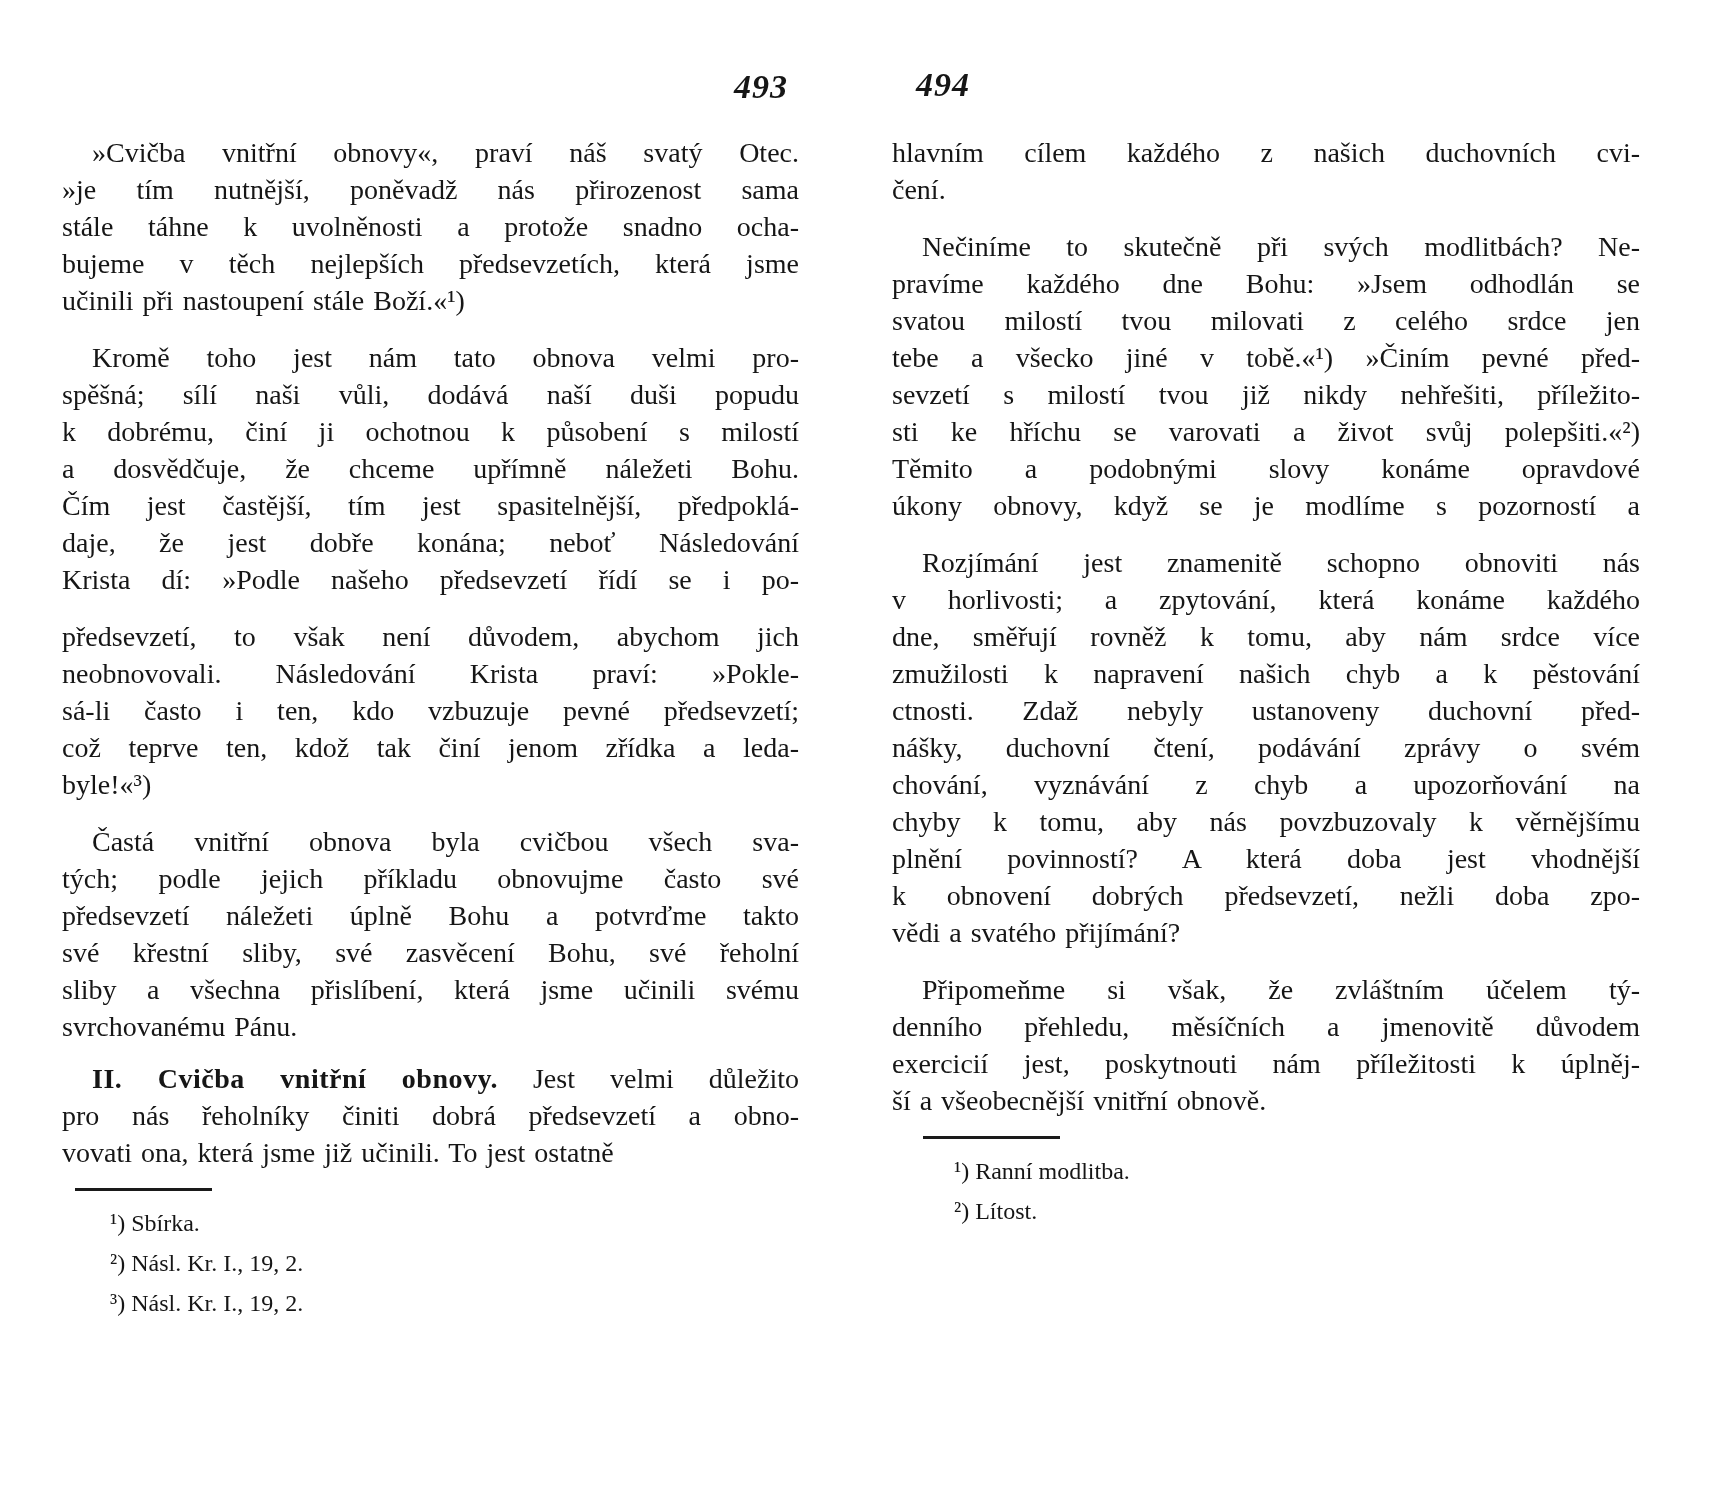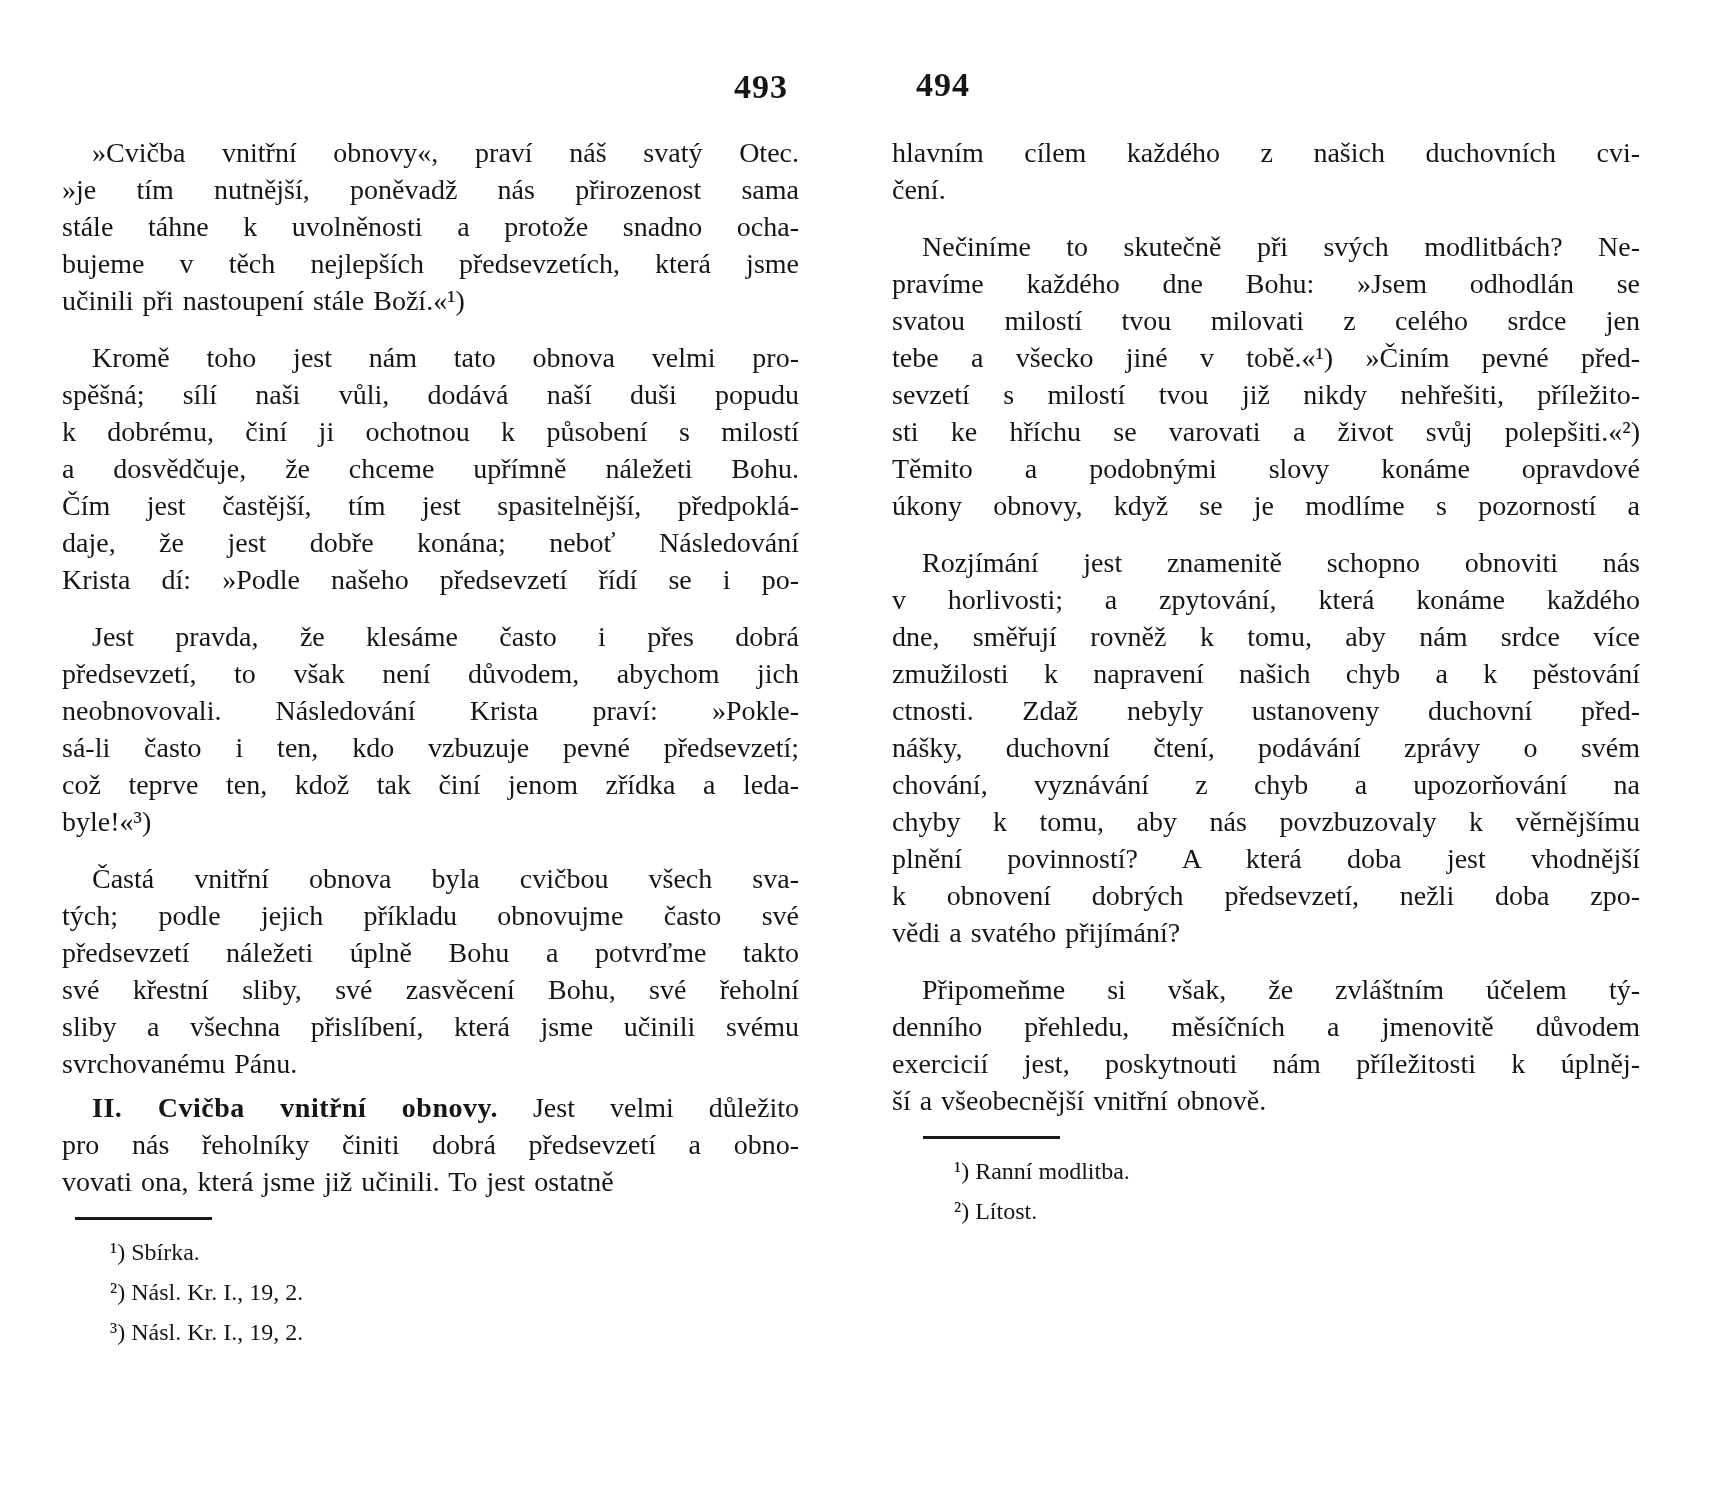--- a/index.html
+++ b/index.html
@@ -10,37 +10,38 @@
   body {
     width: 1716px;
     height: 1500px;
     position: relative;
     font-family: "Liberation Serif", "DejaVu Serif", serif;
     color: #161616;
     overflow: hidden;
   }
   .pagenum {
     position: absolute;
+    font-style: italic;
     font-weight: bold;
     font-size: 34px;
     letter-spacing: 1px;
   }
   #pn-left  { left: 734px; top: 68px; }
   #pn-right { left: 916px; top: 66px; }
 
   .col {
     position: absolute;
     top: 134px;
   }
   #col-left  { left: 62px;  width: 737px; }
   #col-right { left: 892px; width: 748px; }
 
   .para { margin: 0; }
   .para + .para { margin-top: 20px; }
-  .para.heading-para { margin-top: 7px; }
+  .para.heading-para { margin-top: 15px; }
 
   .line {
     font-size: 28px;
     line-height: 37px;
     text-align: justify;
     text-align-last: justify;
     word-spacing: 2px;
   }
   .line.last { text-align-last: left; }
   .line.first { padding-left: 30px; }
@@ -80,21 +81,20 @@
     <div class="para">
       <div class="line first">Kromě toho jest nám tato obnova velmi pro-</div>
       <div class="line">spěšná; sílí naši vůli, dodává naší duši popudu</div>
       <div class="line">k dobrému, činí ji ochotnou k působení s milostí</div>
       <div class="line">a dosvědčuje, že chceme upřímně náležeti Bohu.</div>
       <div class="line">Čím jest častější, tím jest spasitelnější, předpoklá-</div>
       <div class="line">daje, že jest dobře konána; neboť Následování</div>
       <div class="line">Krista dí: »Podle našeho předsevzetí řídí se i po-</div>
     </div>
     <div class="para">
-      <div class="line first">Jest pravda, že klesáme často i přes dobrá</div>
       <div class="line">předsevzetí, to však není důvodem, abychom jich</div>
       <div class="line">neobnovovali. Následování Krista praví: »Pokle-</div>
       <div class="line">sá-li často i ten, kdo vzbuzuje pevné předsevzetí;</div>
       <div class="line">což teprve ten, kdož tak činí jenom zřídka a leda-</div>
       <div class="line last">byle!«³)</div>
     </div>
     <div class="para">
       <div class="line first">Častá vnitřní obnova byla cvičbou všech sva-</div>
       <div class="line">tých; podle jejich příkladu obnovujme často své</div>
       <div class="line">předsevzetí náležeti úplně Bohu a potvrďme takto</div>

